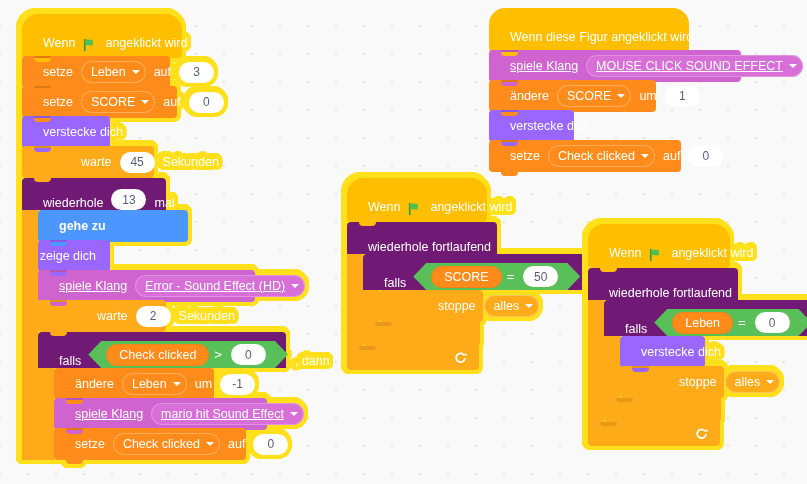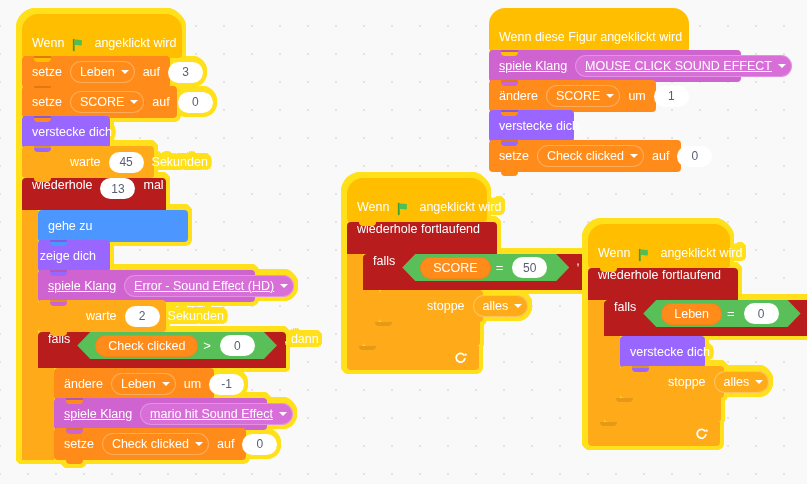--- a/index.html
+++ b/index.html
@@ -59,21 +59,21 @@
   .c-control{background:#ffab19;padding-left:48px;}
 
   
   .hat{
     height:44px;align-items:flex-end;padding-bottom:8px;
     border-radius:16px 16px 4px 4px;
   }
   .hat::before{display:none;}
 
   .lbl{margin:0 4px;}
-  .lbl:first-child{margin-left:0;}
+  .lbl:first-child{margin-left:11px;}
 
   
   .numin{
     background:#fff;color:#575e75;
     border-radius:11px;height:21px;min-width:21px;
     padding:0 7px;margin:0 4px;
     display:inline-flex;align-items:center;justify-content:center;
     font-size:12px;
   }
   
@@ -109,22 +109,22 @@
   .vpill{
     background:#ff8c1a;border-radius:13px;height:22px;padding:0 13px;
     display:inline-flex;align-items:center;font-size:12.5px;color:#fff;
     box-shadow:inset 0 0 0 1px rgba(0,0,0,.05);
   }
   .op{margin:0 5px;font-size:13px;}
 
   
   .cblock{position:relative;}
   .c-top{
-    display:flex;align-items:flex-start;height:32px;padding:0 10px;
-    background:#b91c1c;color:#fff;font-size:12.5px;white-space:nowrap;
+    display:flex;align-items:flex-end;height:32px;padding:0 10px;
+    background:#701a75;color:#fff;font-size:12.5px;white-space:nowrap;
     border-radius:4px 4px 0 0;position:relative;
   }
   .c-top::before{
     content:"";position:absolute;left:12px;top:0;width:17px;height:4px;
     border-radius:0 0 4px 4px;background:rgba(0,0,0,.13);
   }
   .c-top.nonotch::before{display:none;}
   .c-arm{
     background:#ffab19;width:16px;
     position:relative;
@@ -196,21 +196,21 @@
   <div class="cblock">
     <div class="c-top" style="width:124px;">
       <span class="lbl">wiederhole</span>
       <span class="numin">13</span>
       <span class="lbl">mal</span>
     </div>
     <div class="c-body">
       <div class="c-arm"></div>
       <div class="c-inner">
 
-        <div class="blk c-motion nonotch" style="width:150px;">
+        <div class="blk c-motion nonotch" style="width:150px;font-weight:bold;">
           <span class="lbl">gehe zu</span>
         </div>
 
         <div class="blk c-looks" style="width:72px;justify-content:flex-end;">
           <span class="lbl">zeige dich</span>
         </div>
 
         <div class="blk c-sound" style="width:217px;">
           <span class="lbl">spiele Klang</span>
           <span class="dd dd-sound">

